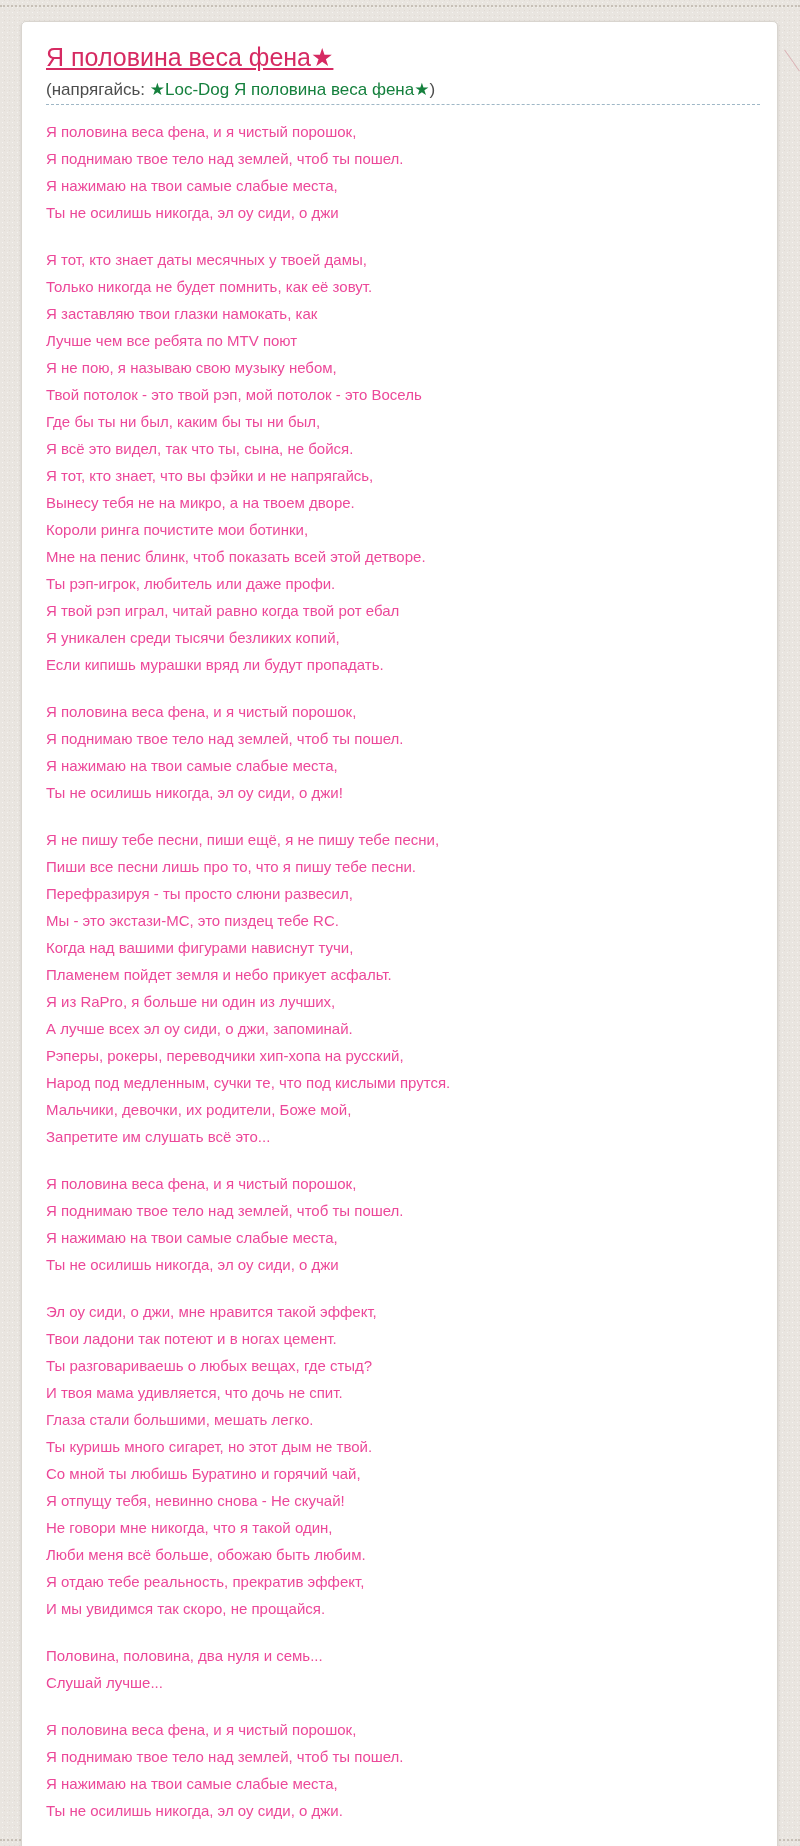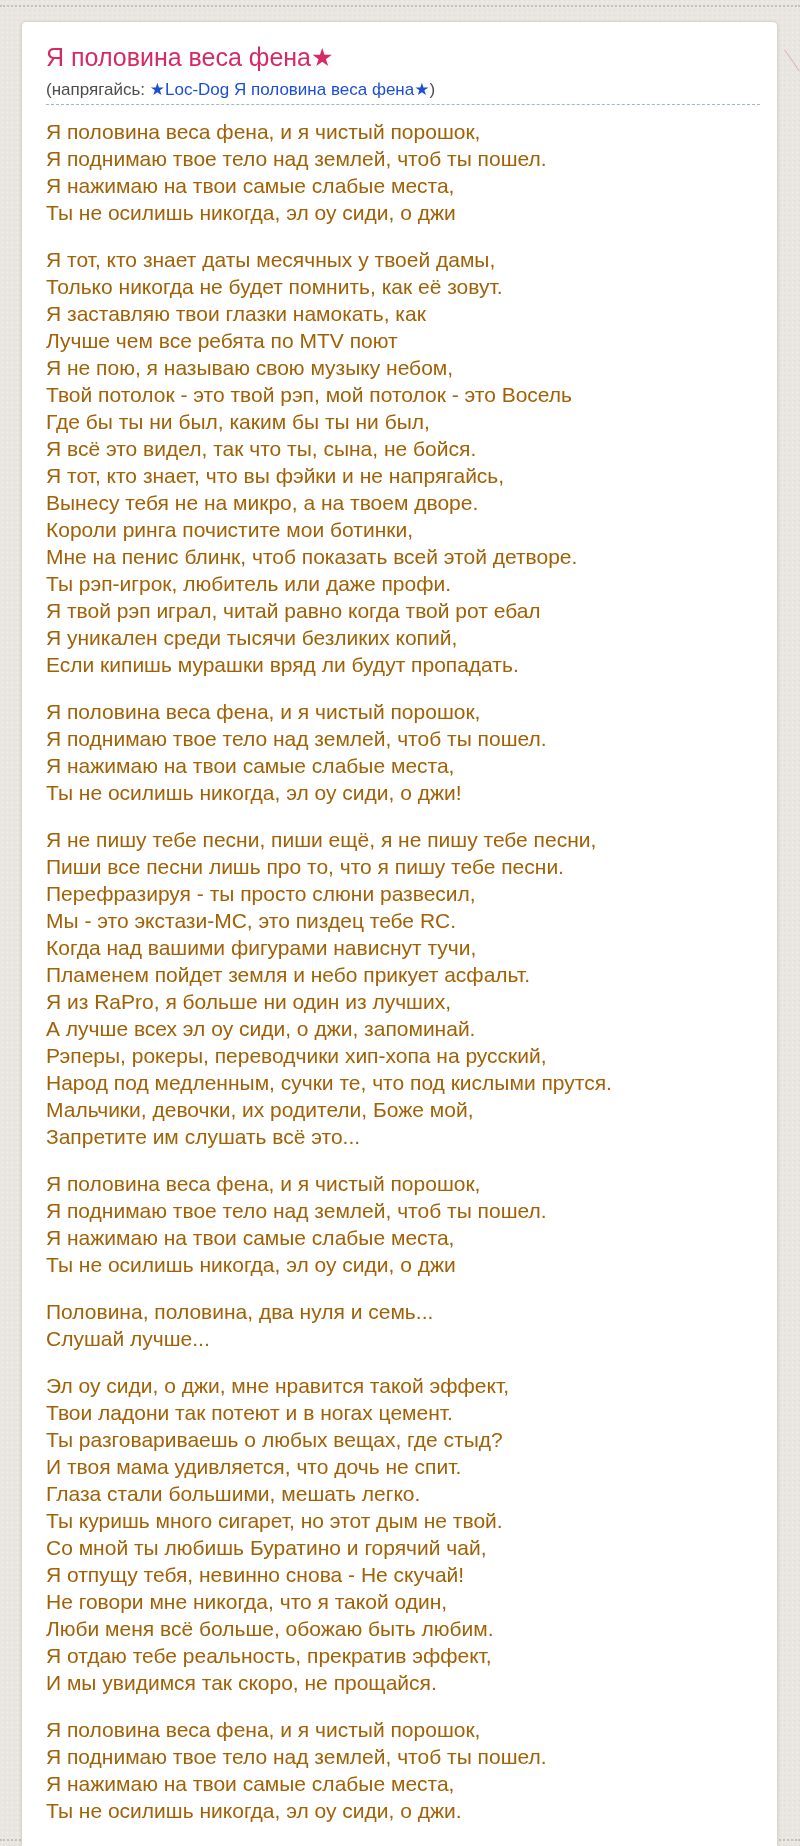--- a/index.html
+++ b/index.html
@@ -46,37 +46,38 @@
     border-radius: 5px;
     box-shadow: 0 1px 3px rgba(0,0,0,0.10);
     padding: 21px 17px 26px 24px;
   }
   .page-title {
     margin: 0 0 7px 0;
     font-size: 25px;
     font-weight: normal;
     color: #d62a62;
     letter-spacing: 0;
+    text-decoration: underline;
   }
   .artist-line {
     font-size: 17px;
     color: #4d4d4d;
     padding-bottom: 4px;
     border-bottom: 1px dashed #9fb7c6;
   }
   .artist-line a {
-    color: #1d4ed8;
+    color: #15803d;
     text-decoration: none;
     cursor: pointer;
   }
   .lyrics {
     padding-top: 13px;
-    font-size: 21px;
+    font-size: 15px;
     line-height: 27px;
-    color: #a16207;
+    color: #ec4899;
   }
   .stanza {
     margin: 0 0 20px 0;
     white-space: pre-line;
   }
   .stanza:last-child { margin-bottom: 0; }
 </style>
 </head>
 <body>
 
@@ -128,32 +129,32 @@
 Я из RaPro, я больше ни один из лучших,
 А лучше всех эл оу сиди, о джи, запоминай.
 Рэперы, рокеры, переводчики хип-хопа на русский,
 Народ под медленным, сучки те, что под кислыми прутся.
 Мальчики, девочки, их родители, Боже мой,
 Запретите им слушать всё это...</p>
       <p class="stanza">Я половина веса фена, и я чистый порошок,
 Я поднимаю твое тело над землей, чтоб ты пошел.
 Я нажимаю на твои самые слабые места,
 Ты не осилишь никогда, эл оу сиди, о джи</p>
-      <p class="stanza">Половина, половина, два нуля и семь...
-Слушай лучше...</p>
       <p class="stanza">Эл оу сиди, о джи, мне нравится такой эффект,
 Твои ладони так потеют и в ногах цемент.
 Ты разговариваешь о любых вещах, где стыд?
 И твоя мама удивляется, что дочь не спит.
 Глаза стали большими, мешать легко.
 Ты куришь много сигарет, но этот дым не твой.
 Со мной ты любишь Буратино и горячий чай,
 Я отпущу тебя, невинно снова - Не скучай!
 Не говори мне никогда, что я такой один,
 Люби меня всё больше, обожаю быть любим.
 Я отдаю тебе реальность, прекратив эффект,
 И мы увидимся так скоро, не прощайся.</p>
+      <p class="stanza">Половина, половина, два нуля и семь...
+Слушай лучше...</p>
       <p class="stanza">Я половина веса фена, и я чистый порошок,
 Я поднимаю твое тело над землей, чтоб ты пошел.
 Я нажимаю на твои самые слабые места,
 Ты не осилишь никогда, эл оу сиди, о джи.</p>
     </div>
 </div>
 
 </body></html>

